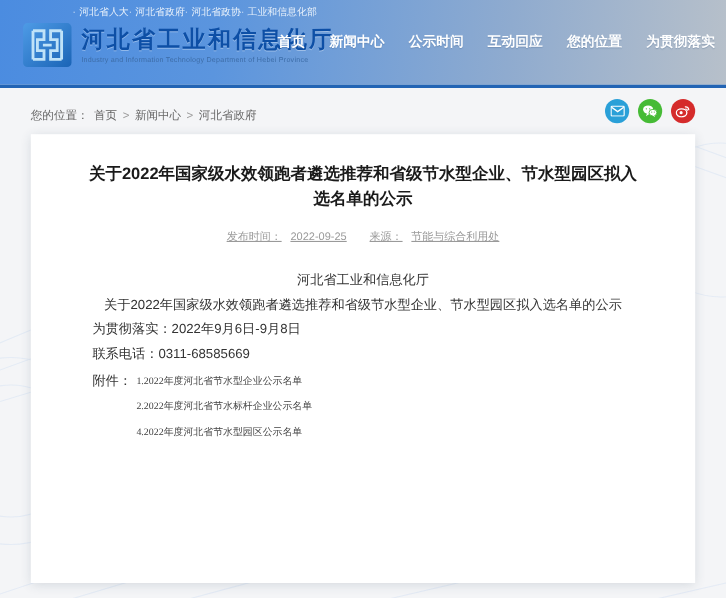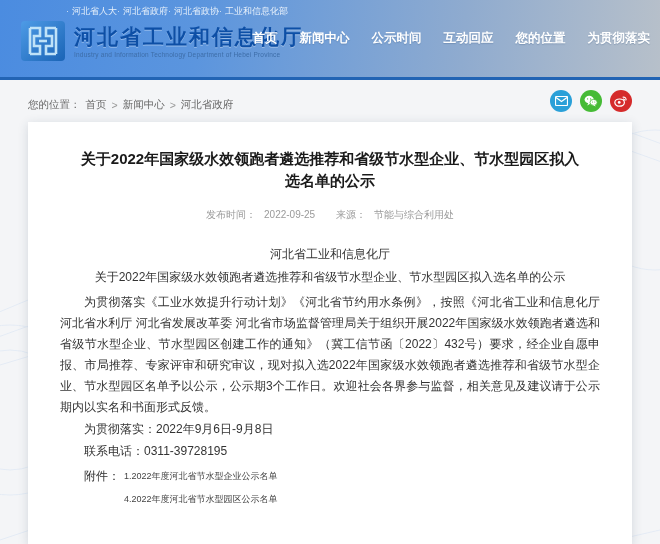--- a/index.html
+++ b/index.html
@@ -71,33 +71,33 @@
     padding:26px 32px 30px 32px;
     min-height:408px;
   }
   .a-title {
     text-align:center; font-size:15px; font-weight:bold; color:#1a1a1a;
     line-height:22px; padding:0 20px;
   }
   .a-meta {
     text-align:center; font-size:10px; color:#9a9a9a; margin-top:16px;
   }
-  .a-meta span { margin:0 4px; }
+  .a-meta span { margin:0 4px;text-decoration:underline; }
   .a-body { margin-top:22px; font-size:12px; line-height:21px; color:#333; }
   .center { text-align:center; }
   .a-org { font-size:12px; color:#333; }
   .a-sub { font-size:12px; color:#333; margin-top:2px; }
   .a-par { margin-top:4px; text-indent:2em; text-align:justify; }
   .a-line { text-indent:2em; margin-top:1px; }
   .attach { display:flex; margin-top:4px; }
   .attach-label { flex:none; font-size:12px; text-indent:2em; line-height:21px; }
   .attach-list { margin-left:4px; padding-top:4px; }
   .attach-item {
     font-size:9px; color:#444; line-height:12px;
-    margin-bottom:11px; cursor:pointer;
+    margin-bottom:11px; cursor:pointer;font-family:Liberation Serif, serif;
   }
 </style>
 </head>
 <body>
 
 <div class="header">
   <div class="toplinks">
     <span class="tlink"><span class="bullet">·</span><span>河北省人大</span></span>
     <span class="tlink"><span class="bullet">·</span><span>河北省政府</span></span>
     <span class="tlink"><span class="bullet">·</span><span>河北省政协</span></span>
@@ -191,27 +191,27 @@
   <div class="a-title">关于2022年国家级水效领跑者遴选推荐和省级节水型企业、节水型园区拟入选名单的公示</div>
 
   <div class="a-meta">
     <span>发布时间：</span><span>2022-09-25</span>
     <span style="margin-left:14px">来源：</span><span>节能与综合利用处</span>
   </div>
 
   <div class="a-body">
     <div class="a-org center">河北省工业和信息化厅</div>
     <div class="a-sub center">关于2022年国家级水效领跑者遴选推荐和省级节水型企业、节水型园区拟入选名单的公示</div>
-    <div class="a-par">为贯彻落实《工业水效提升行动计划》《河北省节约用水条例》，按照《河北省工业和信息化厅 河北省水利厅 河北省发展改革委 河北省市场监督管理局关于组织开展2022年国家级水效领跑者遴选和省级节水型企业、节水型园区创建工作的通知》（冀工信节函〔2022〕432号）要求，经企业自愿申报、市局推荐、专家评审和研究审议，现对拟入选2022年国家级水效领跑者遴选推荐和省级节水型企业、节水型园区名单予以公示，公示期3个工作日。欢迎社会各界参与监督，相关意见及建议请于公示期内以实名和书面形式反馈。</div>
     <div class="a-line">为贯彻落实：2022年9月6日-9月8日</div>
-    <div class="a-line">联系电话：0311-39728195</div>
+    <div class="a-line">联系电话：0311-68585669</div>
 
     <div class="attach">
       <div class="attach-label">附件：</div>
       <div class="attach-list">
         <div class="attach-item">1.2022年度河北省节水型企业公示名单</div>
+        <div class="attach-item">2.2022年度河北省节水标杆企业公示名单</div>
         <div class="attach-item">4.2022年度河北省节水型园区公示名单</div>
 
       </div>
     </div>
 
   </div>
 </div>
 
 </body></html>

